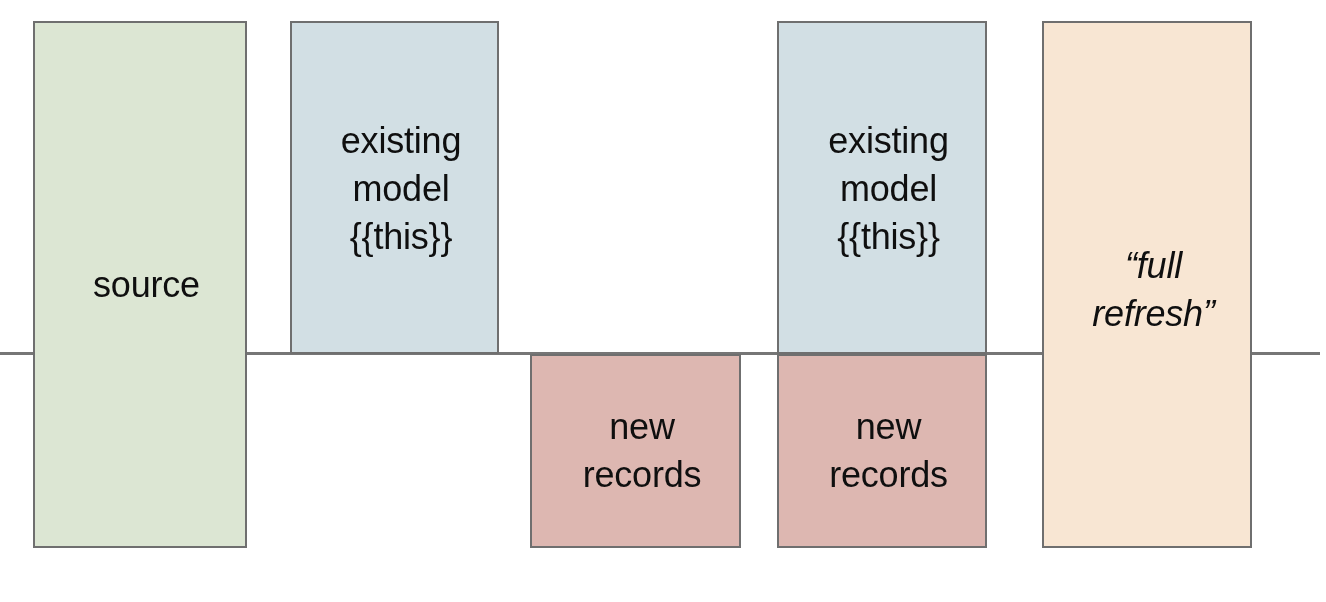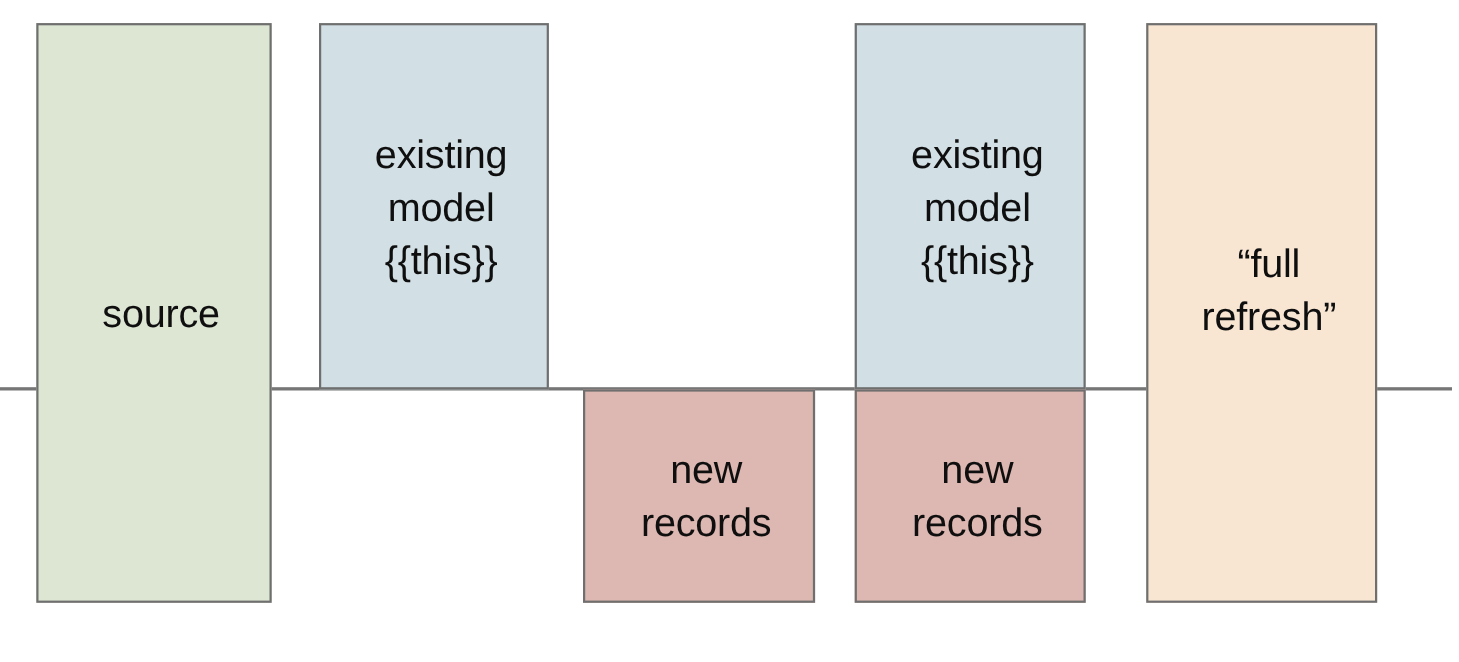--- a/index.html
+++ b/index.html
@@ -47,21 +47,22 @@
   }
   
   .label.center {
     top: 50%;
     transform: translateY(-50%);
   }
   .label.upper {
     top: 94px;
   }
   .label.upper-mid {
-    top: 193px;
+    top: 219px;
+    font-style: italic;
   }
 
   
   #box-source {
     left: 33px;
     top: 21px;
     width: 214px;
     height: 527px;
     background: #dce6d3;
   }

